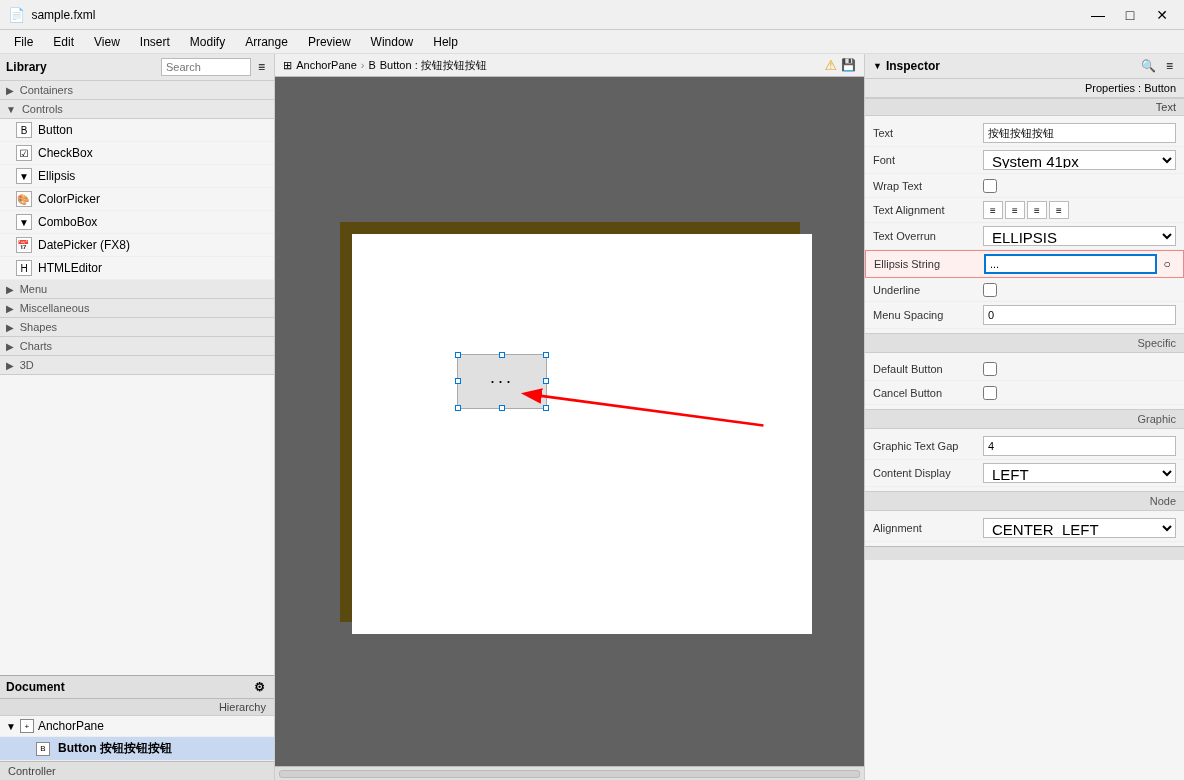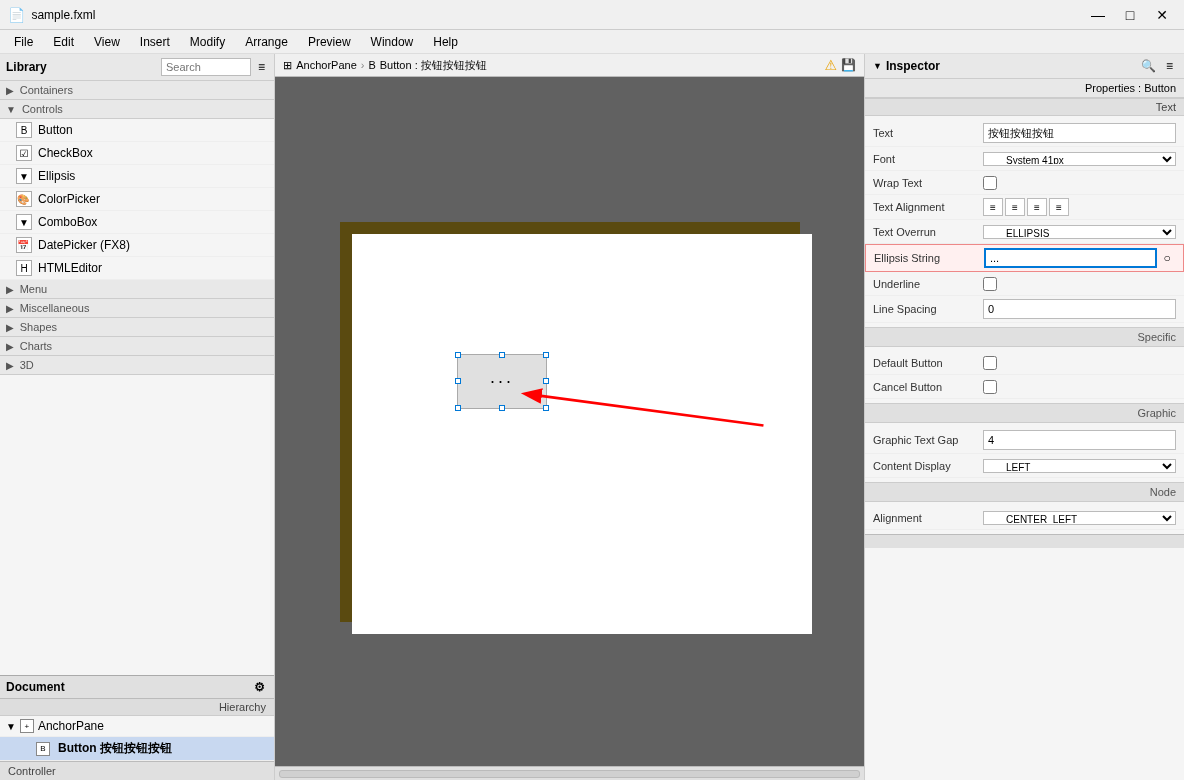--- a/index.html
+++ b/index.html
@@ -297,24 +297,24 @@
       font-size: 11px;
       padding: 1px 4px;
       background: white;
     }
     .prop-input.highlighted {
       border: 2px solid #0078d7;
       outline: none;
     }
     .prop-select {
       width: 100%;
-      height: 14px;
+      height: 20px;
       border: 1px solid #bbb;
-      font-size: 10px;
-      padding: 1px 18px;
+      font-size: 15px;
+      padding: 1px 4px;
       background: white;
     }
     .prop-checkbox {
       width: 14px;
       height: 14px;
     }
     .prop-color-box {
       width: 14px;
       height: 14px;
       background: black;
@@ -640,21 +640,21 @@
       </div>
 
       <div class="prop-row">
         <span class="prop-label">Underline</span>
         <div class="prop-value">
           <input type="checkbox" class="prop-checkbox" style="">
         </div>
       </div>
 
       <div class="prop-row">
-        <span class="prop-label">Line Spacing</span>
+        <span class="prop-label">Menu Spacing</span>
         <div class="prop-value">
           <input type="text" class="prop-input" value="0" style="">
         </div>
       </div>
 
     </div>
 
     <div class="inspector-section-divider">
       <span>Specific</span>
     </div>

